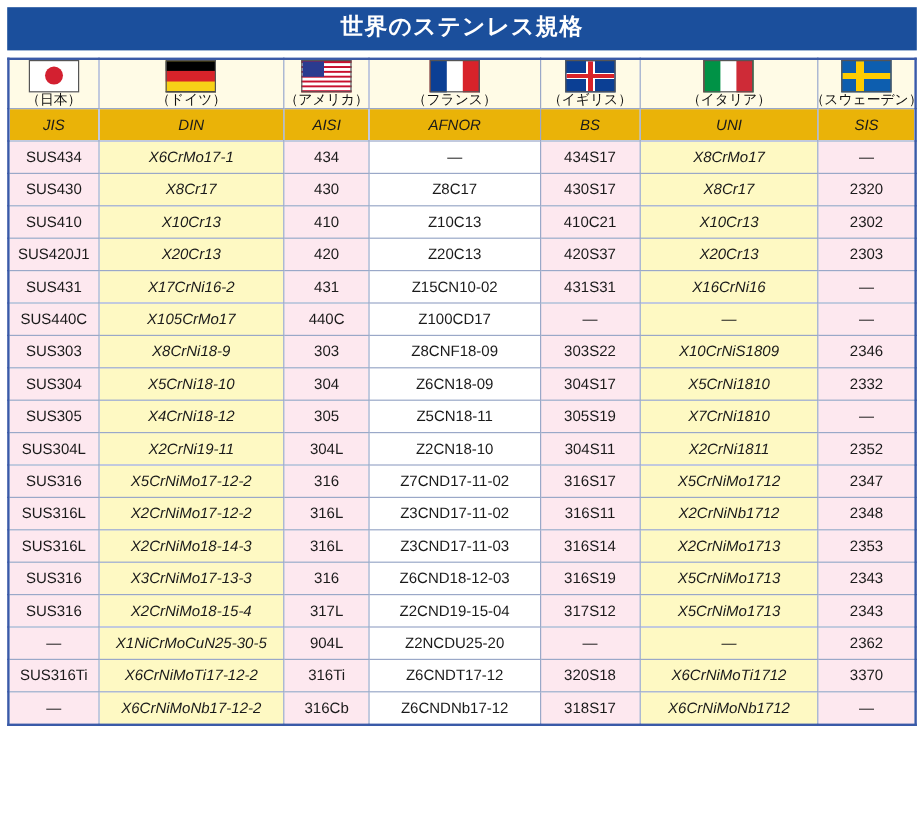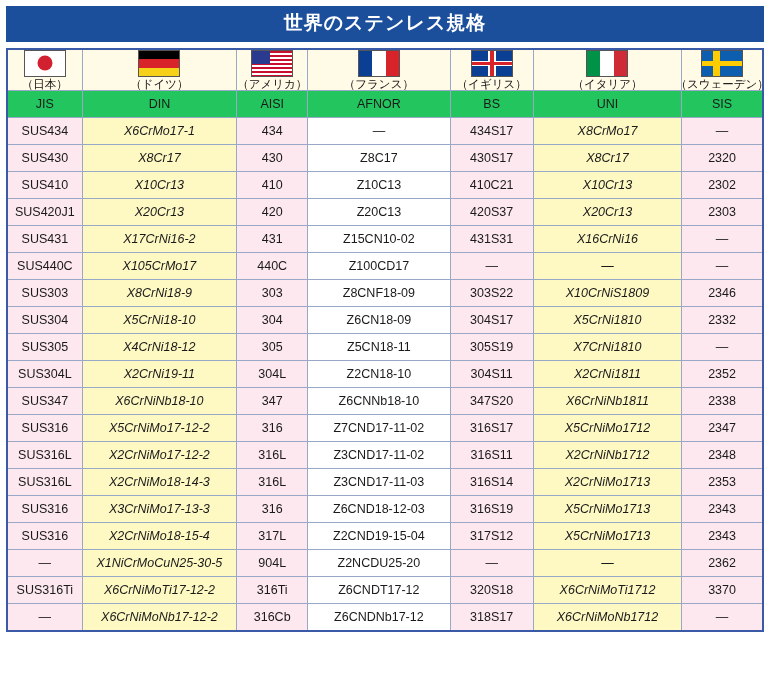--- a/index.html
+++ b/index.html
@@ -141,21 +141,21 @@
     left: 0; top: 0; right: 0; bottom: 0;
     background:
       linear-gradient(to bottom, transparent 0 40%, #fecc00 40% 60%, transparent 60% 100%),
       linear-gradient(to right, transparent 0 28%, #fecc00 28% 44%, transparent 44% 100%);
   }
 
   .std-row td { background: #ffffff; }
   .std-row td.pink { background: #fde8ef; }
   .std-row td.blue { background: #fef9c3; font-style: italic; }
   .std-row td.white { background: #ffffff; }
-  .head-row td { background: #22c55e; font-size: 12.5px; }
+  .head-row td { background: #eab308; font-size: 12.5px; font-style: italic; }
 </style>
 </head>
 <body>
 
 <div class="page">
   <div class="title-bar">世界のステンレス規格</div>
 
   <table class="std">
     <colgroup>
       <col class="c0">
@@ -306,29 +306,20 @@
         <tr class="std-row">
           <td class="pink">SUS304L</td>
           <td class="blue">X2CrNi19-11</td>
           <td class="pink">304L</td>
           <td class="white">Z2CN18-10</td>
           <td class="pink">304S11</td>
           <td class="blue">X2CrNi1811</td>
           <td class="pink">2352</td>
         </tr>
         <tr class="std-row">
-          <td class="pink">SUS347</td>
-          <td class="blue">X6CrNiNb18-10</td>
-          <td class="pink">347</td>
-          <td class="white">Z6CNNb18-10</td>
-          <td class="pink">347S20</td>
-          <td class="blue">X6CrNiNb1811</td>
-          <td class="pink">2338</td>
-        </tr>
-        <tr class="std-row">
           <td class="pink">SUS316</td>
           <td class="blue">X5CrNiMo17-12-2</td>
           <td class="pink">316</td>
           <td class="white">Z7CND17-11-02</td>
           <td class="pink">316S17</td>
           <td class="blue">X5CrNiMo1712</td>
           <td class="pink">2347</td>
         </tr>
         <tr class="std-row">
           <td class="pink">SUS316L</td>

